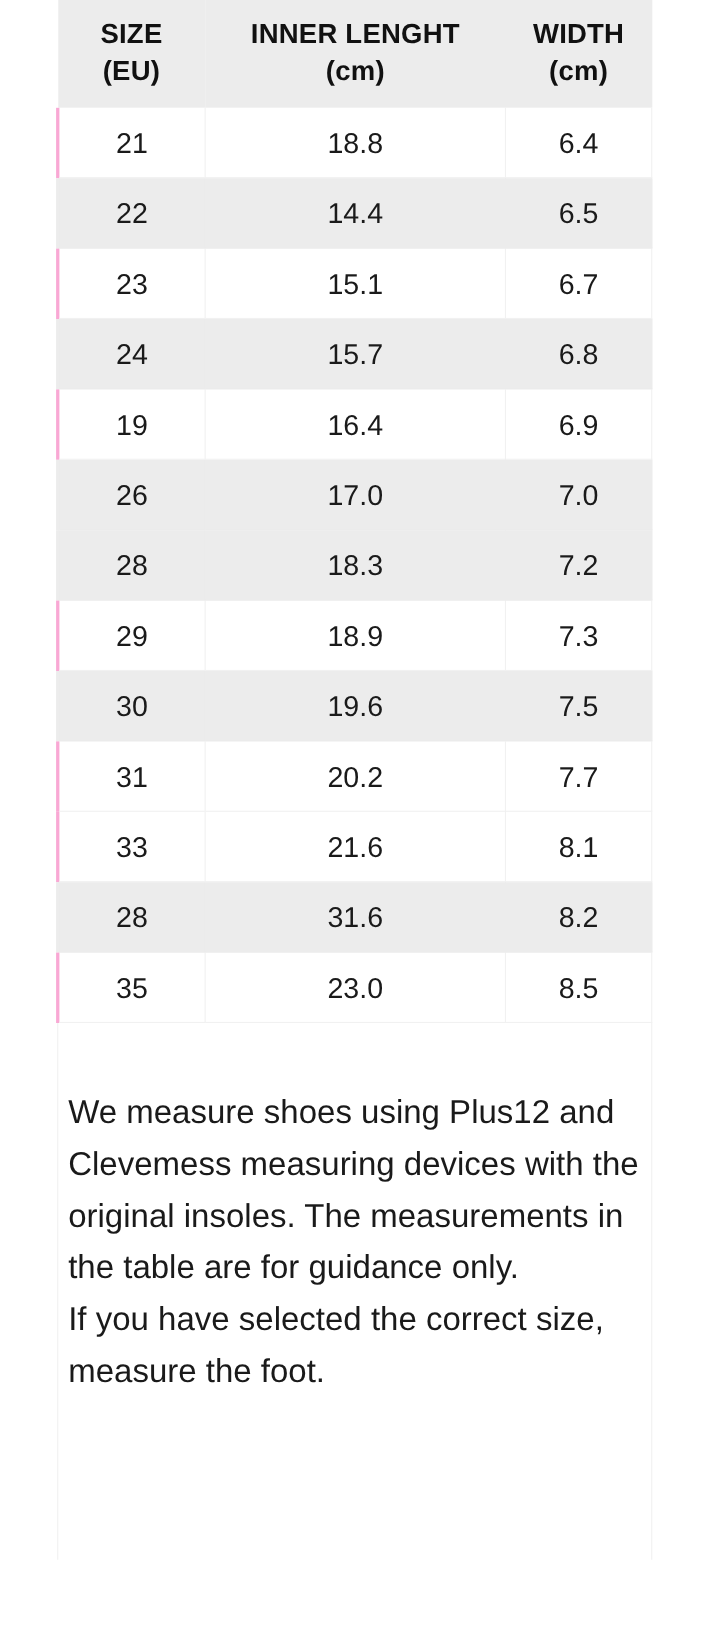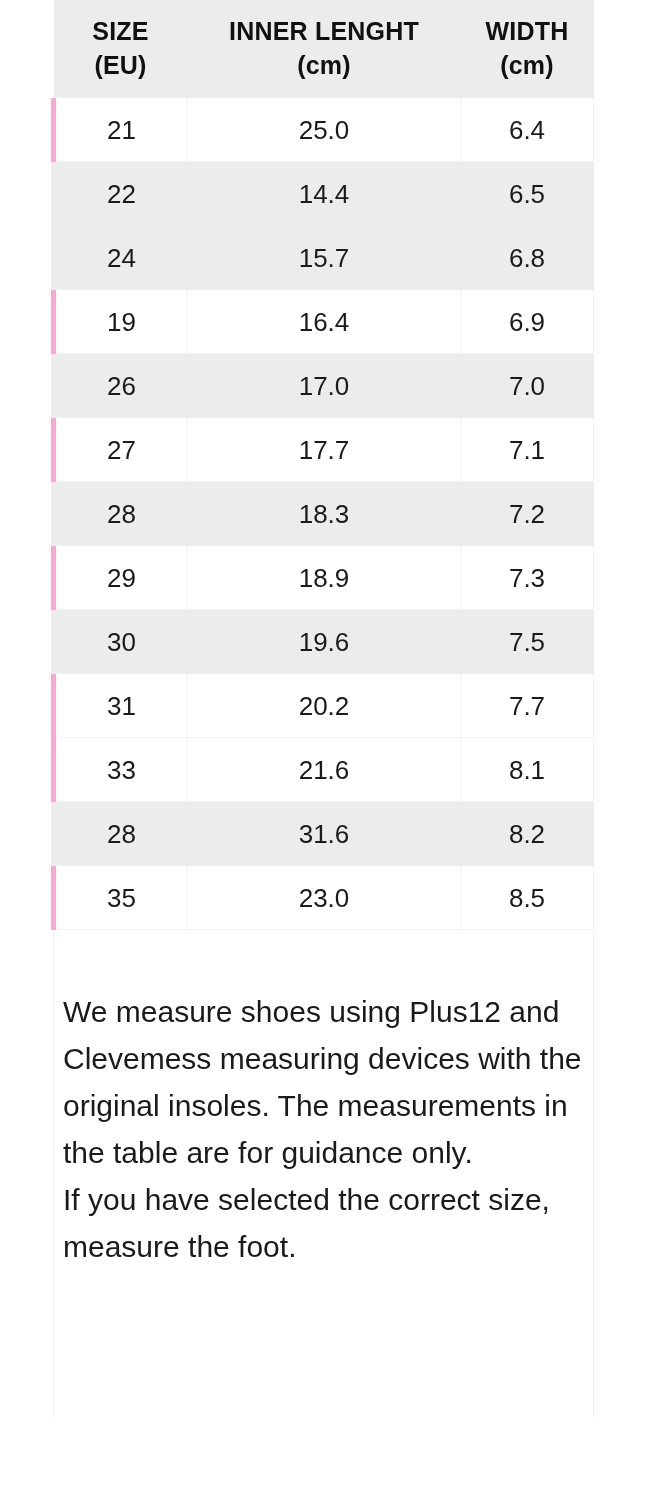--- a/index.html
+++ b/index.html
@@ -53,21 +53,21 @@
     line-height: 30px;
     text-align: center;
     padding: 16px 4px 16px 4px;
     height: 31px;
     border-right: 1px solid #f1f1f1;
     border-bottom: 1px solid #f1f1f1;
     color: #1a1a1a;
     font-weight: normal;
   }
   .size-table td:first-child {
-    border-left: 5px solid #f9a8d4;
+    border-left: 3px solid #f9a8d4;
   }
 
   .size-table tr.odd-row td {
     background: #ffffff;
   }
   .size-table tr.even-row td {
     background: #ececec;
     border-right-color: #ececec;
     border-bottom-color: #ececec;
     border-left-color: #ececec;
@@ -115,47 +115,47 @@
         <th>
           <span class="hdr-line">WIDTH</span>
           <span class="hdr-line">(cm)</span>
         </th>
       </tr>
     </thead>
     <tbody id="table-body">
 
     <tr class="odd-row">
           <td>21</td>
-          <td>25.0</td>
+          <td>18.8</td>
           <td>6.4</td>
         </tr>
         <tr class="even-row">
           <td>22</td>
           <td>14.4</td>
           <td>6.5</td>
+        </tr>
+        <tr class="odd-row">
+          <td>23</td>
+          <td>15.1</td>
+          <td>6.7</td>
         </tr>
         <tr class="even-row">
           <td>24</td>
           <td>15.7</td>
           <td>6.8</td>
         </tr>
         <tr class="odd-row">
           <td>19</td>
           <td>16.4</td>
           <td>6.9</td>
         </tr>
         <tr class="even-row">
           <td>26</td>
           <td>17.0</td>
           <td>7.0</td>
-        </tr>
-        <tr class="odd-row">
-          <td>27</td>
-          <td>17.7</td>
-          <td>7.1</td>
         </tr>
         <tr class="even-row">
           <td>28</td>
           <td>18.3</td>
           <td>7.2</td>
         </tr>
         <tr class="odd-row">
           <td>29</td>
           <td>18.9</td>
           <td>7.3</td>

